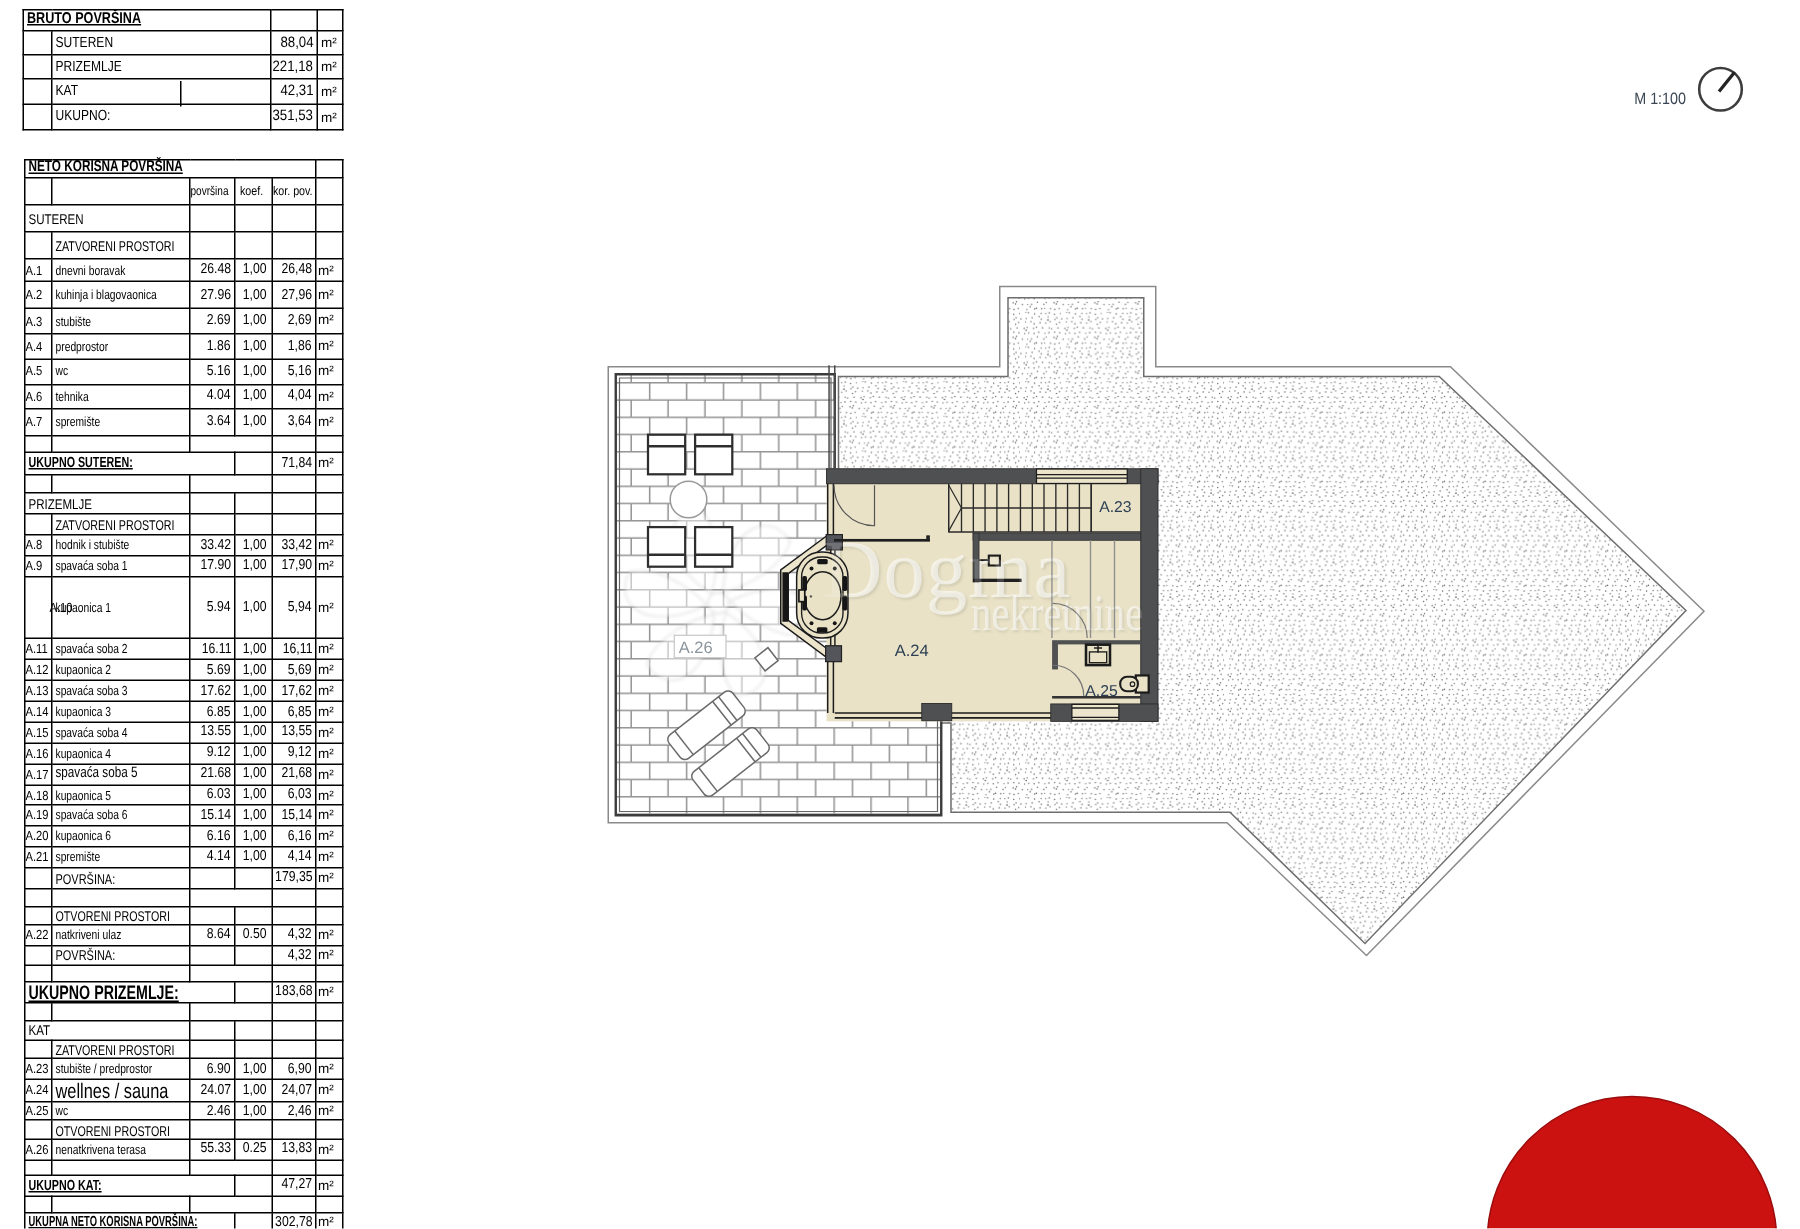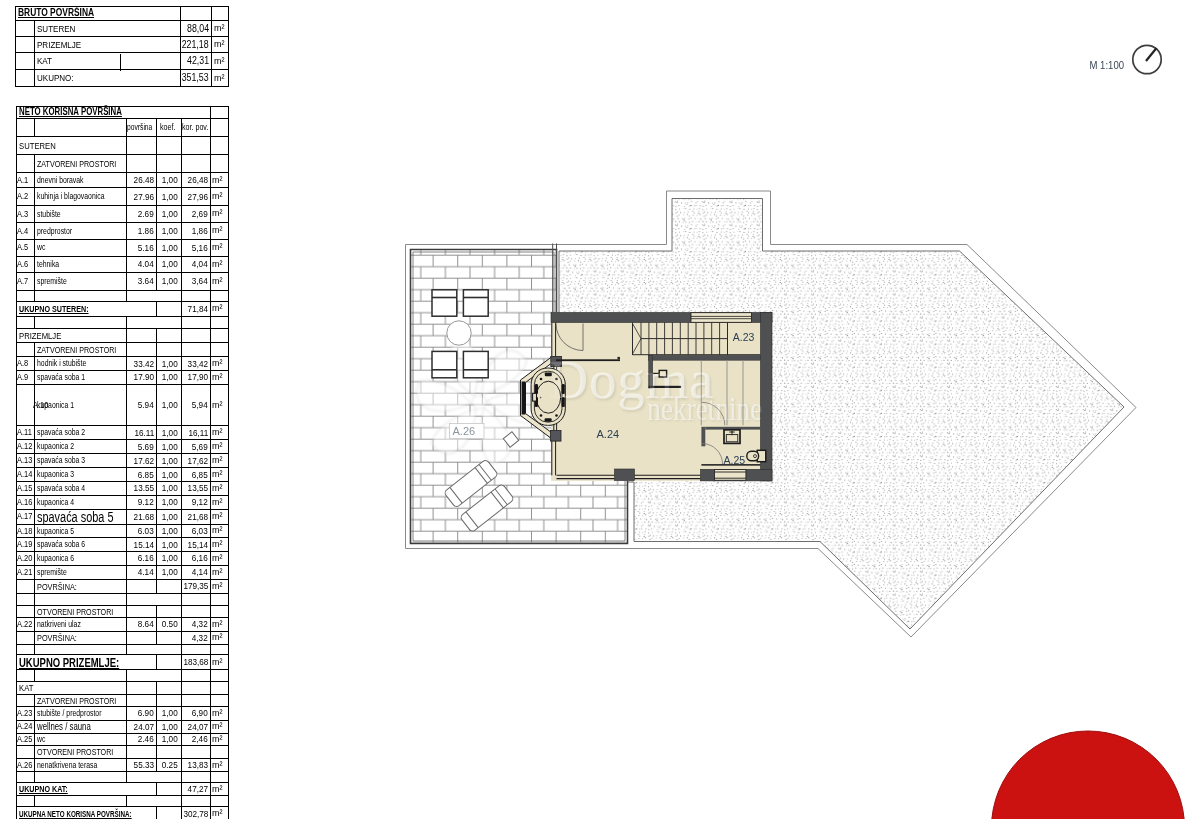--- a/index.html
+++ b/index.html
@@ -360,21 +360,21 @@
         <td class="vn">
           <span class="nn" style="font-size:9.6px;right:3px;transform:translateY(-50%) scaleX(0.85)">1,00</span>
         </td>
         <td class="vn">
           <span class="nn" style="font-size:9.6px;right:2px;transform:translateY(-50%) scaleX(0.85)">9,12</span>
         </td>
         <td style="font-size:9px;padding:0 0 0 1px">m²</td>
       </tr>
 <tr style="height:14.2px">
         <td style="font-size:8.8px;padding:0"><span class="sq" style="transform:scaleX(0.85)">A.17</span></td>
-        <td style="font-size:14px"><span class="sq" style="transform:scaleX(0.78)">spavaća soba 5</span></td>
+        <td style="font-size:10px"><span class="sq" style="transform:scaleX(0.78)">spavaća soba 5</span></td>
         <td class="vn">
           <span class="nn" style="font-size:9.6px;right:2px;transform:translateY(-50%) scaleX(0.85)">21.68</span>
         </td>
         <td class="vn">
           <span class="nn" style="font-size:9.6px;right:3px;transform:translateY(-50%) scaleX(0.85)">1,00</span>
         </td>
         <td class="vn">
           <span class="nn" style="font-size:9.6px;right:2px;transform:translateY(-50%) scaleX(0.85)">21,68</span>
         </td>
         <td style="font-size:9px;padding:0 0 0 1px">m²</td>
@@ -530,21 +530,21 @@
         <td class="vn">
           <span class="nn" style="font-size:9.6px;right:3px;transform:translateY(-50%) scaleX(0.85)">1,00</span>
         </td>
         <td class="vn">
           <span class="nn" style="font-size:9.6px;right:2px;transform:translateY(-50%) scaleX(0.85)">6,90</span>
         </td>
         <td style="font-size:9px;padding:0 0 0 1px">m²</td>
       </tr>
 <tr style="height:12.9px">
         <td style="font-size:8.8px;padding:0"><span class="sq" style="transform:scaleX(0.85)">A.24</span></td>
-        <td style="font-size:10px"><span class="sq" style="transform:scaleX(0.78)">wellnes / sauna</span></td>
+        <td style="font-size:14px"><span class="sq" style="transform:scaleX(0.78)">wellnes / sauna</span></td>
         <td class="vn">
           <span class="nn" style="font-size:9.6px;right:2px;transform:translateY(-50%) scaleX(0.85)">24.07</span>
         </td>
         <td class="vn">
           <span class="nn" style="font-size:9.6px;right:3px;transform:translateY(-50%) scaleX(0.85)">1,00</span>
         </td>
         <td class="vn">
           <span class="nn" style="font-size:9.6px;right:2px;transform:translateY(-50%) scaleX(0.85)">24,07</span>
         </td>
         <td style="font-size:9px;padding:0 0 0 1px">m²</td>

